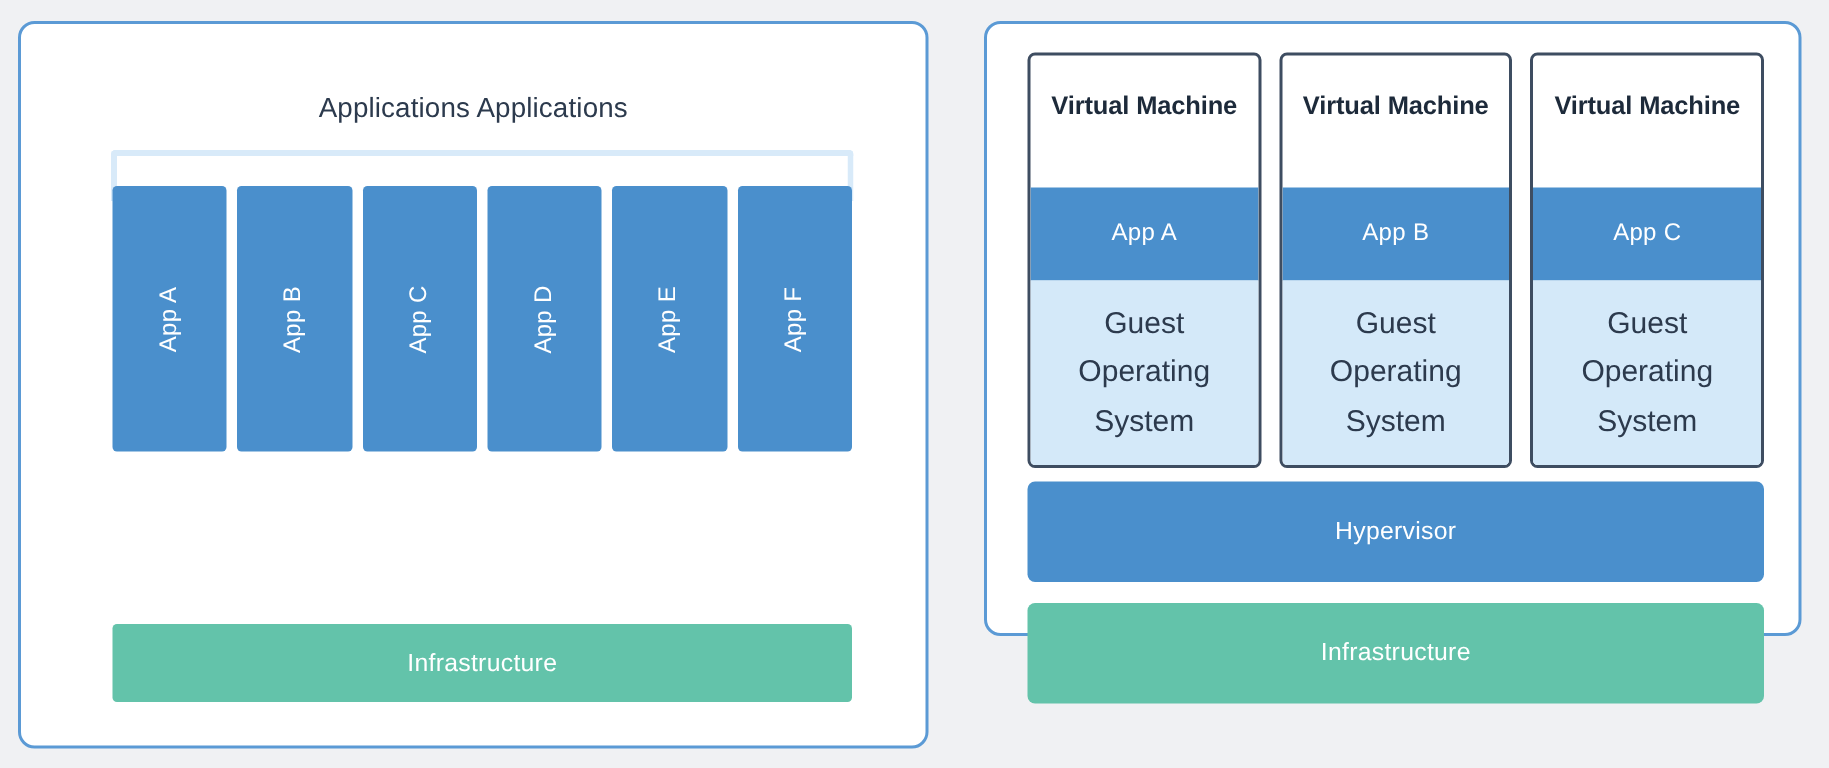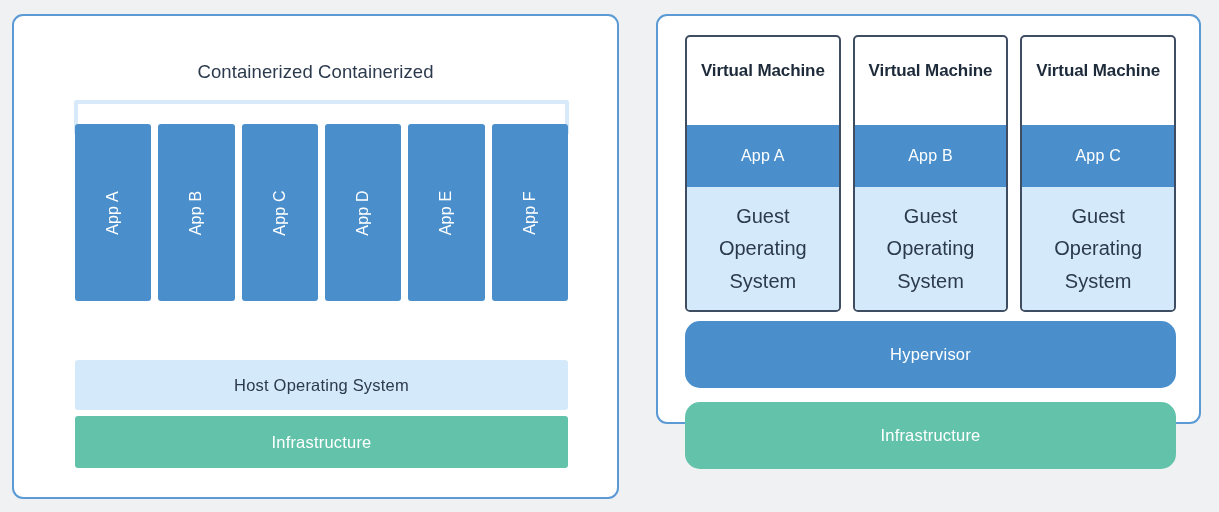--- a/index.html
+++ b/index.html
@@ -183,21 +183,21 @@
     font-size: 20px;
     line-height: 1.62;
     padding: 0 6px;
     box-sizing: border-box;
   }
 
   .right-bar {
     position: absolute;
     left: 27px;
     width: 491px;
-    border-radius: 15px;
+    border-radius: 5px;
     display: flex;
     align-items: center;
     justify-content: center;
     font-size: 16.5px;
     letter-spacing: .2px;
     color: #ffffff;
     box-sizing: border-box;
   }
   .bar-hypervisor {
     top: 305px;
@@ -210,21 +210,21 @@
     background: #63c3aa;
   }
 </style>
 </head>
 <body>
 
 <div class="diagram">
 
   <div class="panel panel-left">
 
-    <div class="panel-title">Containerized Containerized</div>
+    <div class="panel-title">Applications Applications</div>
 
     <div class="app-bracket"></div>
 
     <div class="app-columns">
       <div class="app-col">
         <span class="app-col-label">App A</span>
       </div>
       <div class="app-col">
         <span class="app-col-label">App B</span>
       </div>
@@ -236,21 +236,20 @@
       </div>
       <div class="app-col">
         <span class="app-col-label">App E</span>
       </div>
       <div class="app-col">
         <span class="app-col-label">App F</span>
       </div>
     </div>
 
 
-    <div class="stack-bar bar-host-os">Host Operating System</div>
 
     <div class="stack-bar bar-infra-left">Infrastructure</div>
   </div>
 
   <div class="panel panel-right">
 
     <div class="vm-row">
 
       <div class="vm-card">
         <div class="vm-header">Virtual Machine</div>

